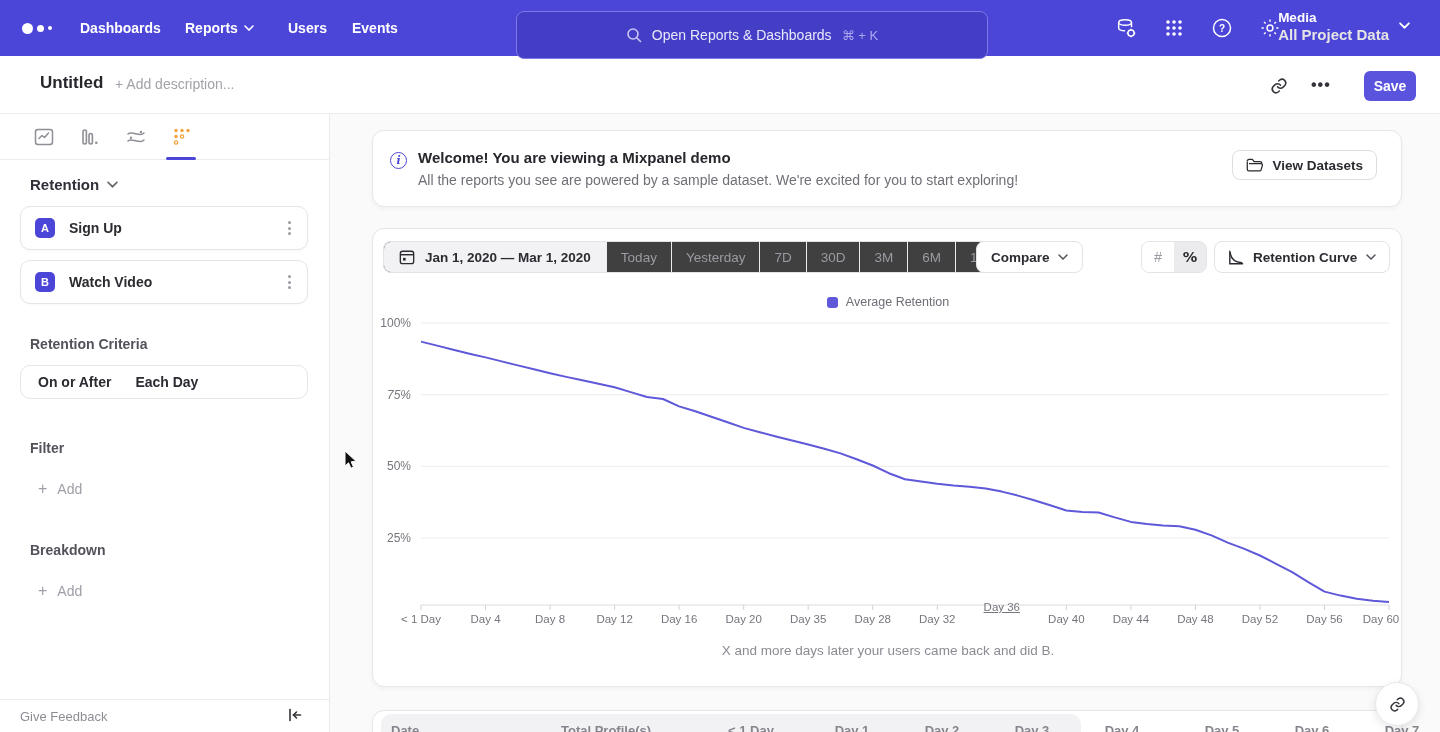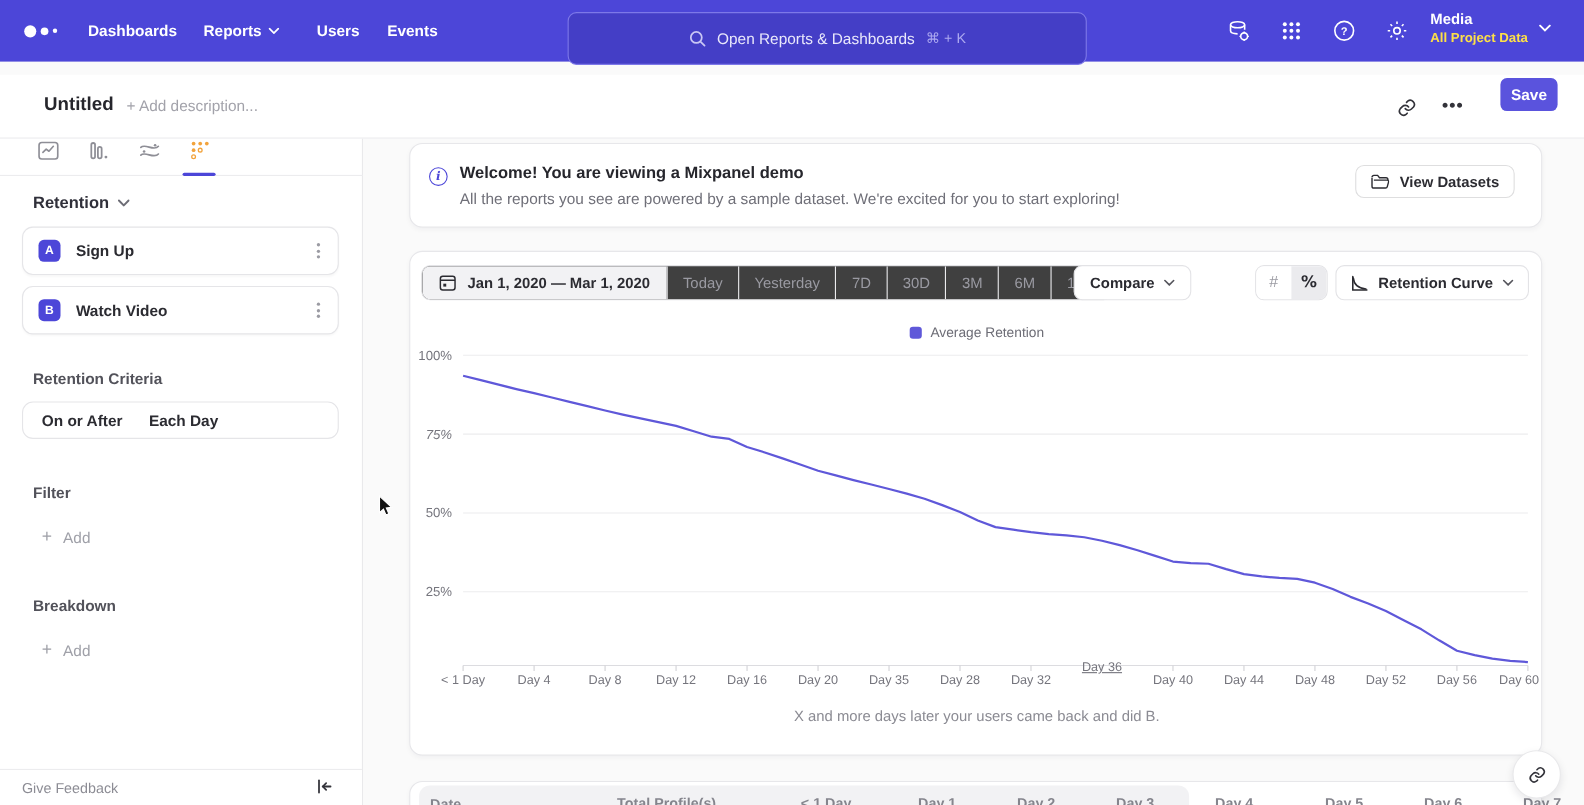--- a/index.html
+++ b/index.html
@@ -12,24 +12,24 @@
   .logo { position:absolute; left:22px; top:0; height:56px; display:flex; align-items:center; gap:4px; }
   .logo .d1{ width:11px;height:11px;border-radius:50%;background:#fff; }
   .logo .d2{ width:7px;height:7px;border-radius:50%;background:#fff; }
   .logo .d3{ width:4px;height:4px;border-radius:50%;background:#fff; }
   .nav-item { position:absolute; top:0; height:56px; display:flex; align-items:center; color:#fff; font-size:14px; font-weight:600; cursor:pointer; gap:6px; }
   .nav-search { position:absolute; left:516px; top:11px; width:472px; height:48px; border-radius:8px; background:#443ec6; border:1px solid #7d78e8; display:flex; align-items:center; justify-content:center; gap:10px; color:#e9e8fb; font-size:14px; cursor:text; }
   .nav-search .shortcut { color:#aca8f0; font-size:13px; }
   .nav-icon { position:absolute; top:16px; width:24px; height:24px; display:flex; align-items:center; justify-content:center; color:#fff; cursor:pointer; }
   .project { position:absolute; right:30px; top:9px; display:flex; align-items:center; gap:10px; color:#fff; cursor:pointer; }
   .project .pname { font-size:13.5px; font-weight:700; line-height:18px; }
-  .project .pscope { font-size:12px; font-weight:600; line-height:15px; color:#fde047; }
-
-  
-  .subheader { position:absolute; left:0; top:56px; width:1440px; height:58px; background:#fff; border-bottom:1px solid #ececee; z-index:20;margin-top:12px; }
+  .project .pscope { font-size:15px; font-weight:600; line-height:15px; color:#e5e5e5; }
+
+  
+  .subheader { position:absolute; left:0; top:56px; width:1440px; height:58px; background:#fff; border-bottom:1px solid #ececee; z-index:20; }
   .doc-title { position:absolute; left:40px; top:17px; font-size:17px; font-weight:700; color:#26262c; }
   .doc-desc { position:absolute; left:115px; top:20px; font-size:14px; color:#a2a2aa; cursor:text; }
   .hdr-link { position:absolute; left:1270px; top:21px; width:18px; height:18px; color:#33333a; cursor:pointer; }
   .hdr-dots { position:absolute; left:1311px; top:20px; font-size:16px; letter-spacing:1px; color:#33333a; cursor:pointer; font-weight:700; }
   .save-btn { position:absolute; left:1364px; top:71px; width:52px; height:30px; border-radius:6px; background:#5a53dd; color:#fff; font-size:14px; font-weight:600; border:none; cursor:pointer; z-index:21; }
 
   
   .sidebar { position:absolute; left:0; top:114px; width:330px; height:618px; background:#fff; border-right:1px solid #e9e9eb; z-index:10; }
   .tabs { position:absolute; left:0; top:0; width:330px; height:46px; border-bottom:1px solid #ececee; }
   .tab { position:absolute; top:11px; width:24px; height:24px; display:flex; align-items:center; justify-content:center; cursor:pointer; color:#8e8e96; }

